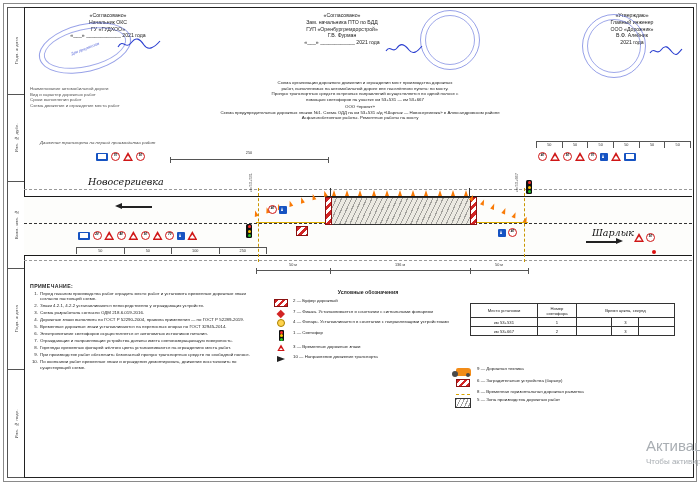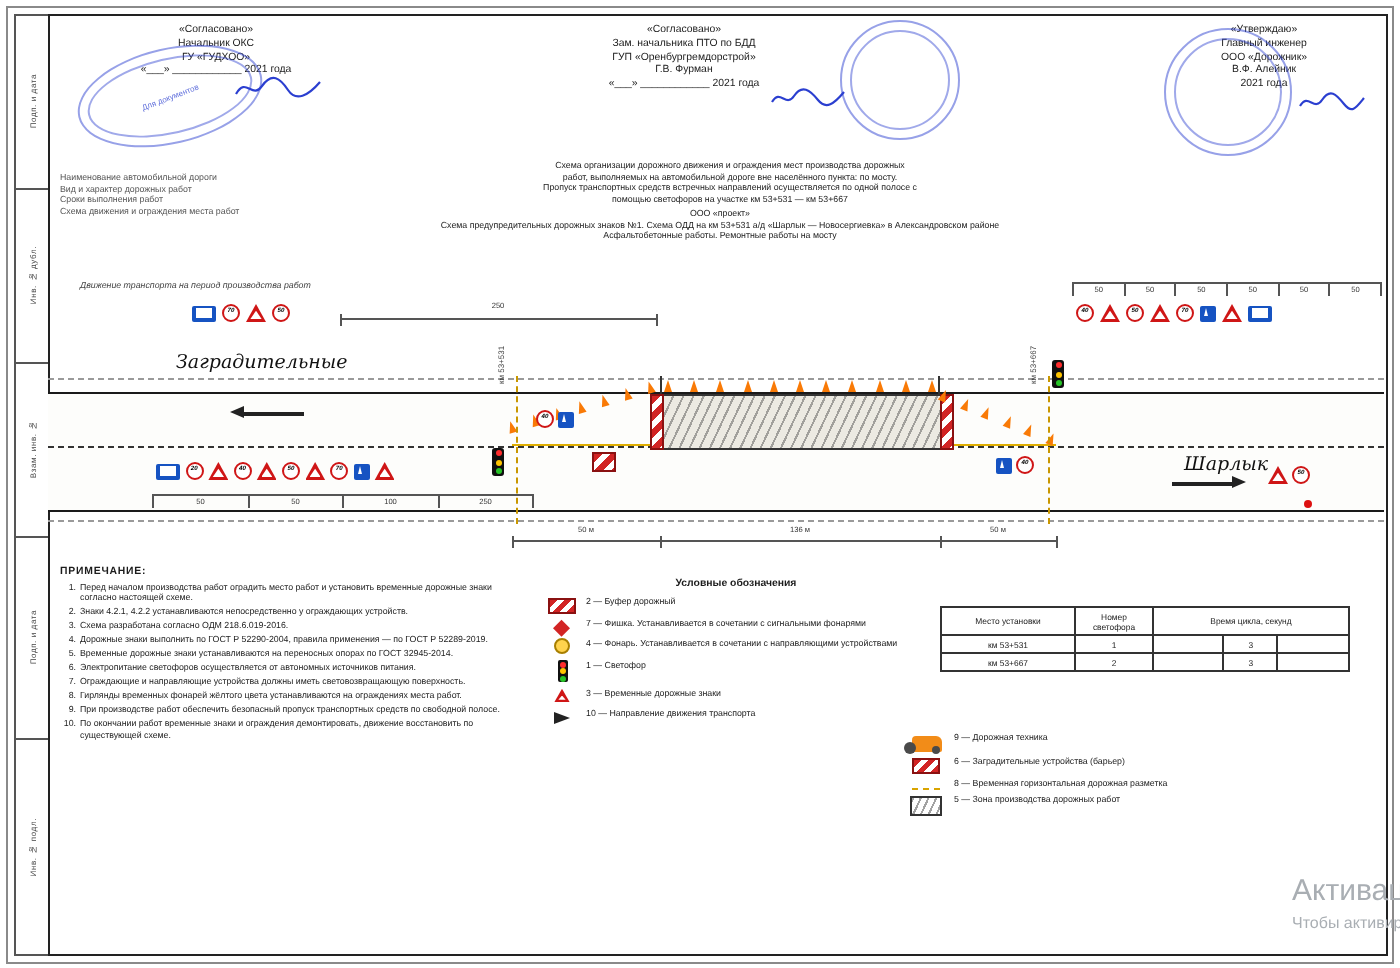--- a/index.html
+++ b/index.html
@@ -169,21 +169,21 @@
   </div>
 
   <div class="tx f4" style="left:40px;top:140px;color:#444;font-style:italic">Движение транспорта на период производства работ</div>
 
   <div class="road"></div>
   <div class="shoulder" style="top:189px"></div>
   <div class="shoulder" style="top:260px"></div>
   <div class="cline"></div>
   <div class="yline" style="left:256px;width:272px"></div>
 
-  <span class="city" style="left:88px;top:176px">Заградительные</span>
+  <span class="city" style="left:88px;top:176px">Новосергиевка</span>
   <div class="arr left" style="left:122px;top:206px;width:30px"></div>
   <span class="city" style="left:592px;top:227px">Шарлык</span>
   <div class="arr right" style="left:586px;top:241px;width:30px"></div>
 
   <div class="zone" style="left:330px;top:197px;width:140px;height:26px"></div>
   <span class="tick" style="left:330px;top:188px;height:9px"></span>
   <span class="tick" style="left:469px;top:188px;height:9px"></span>
   <div class="bar" style="left:325px;top:197px;width:5px;height:26px"></div>
   <div class="bar" style="left:470px;top:197px;width:5px;height:26px"></div>
   <div class="bar" style="left:296px;top:226px;width:10px;height:8px"></div>

